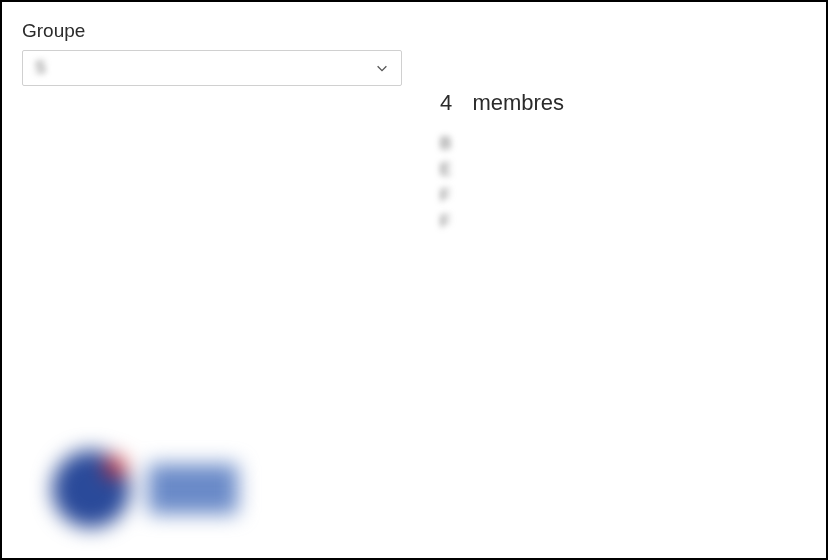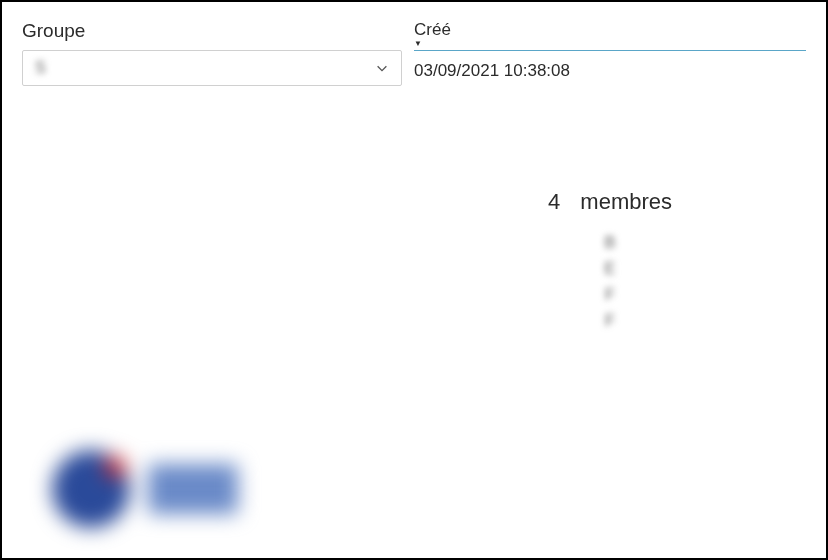--- a/index.html
+++ b/index.html
@@ -12,21 +12,21 @@
       background: #fff;
       width: 828px;
       height: 560px;
       border: 2px solid #000;
       position: relative;
       overflow: hidden;
     }
     .container {
       display: flex;
       padding: 18px 20px;
-      gap: 12px;
+      gap: 38px;
     }
     .left-col {
       flex: 0 0 380px;
     }
     .right-col {
       flex: 1;
     }
     .field-label {
       font-size: 19px;
       color: #2b2b2b;
@@ -83,22 +83,21 @@
       font-size: 8px;
       line-height: 8px;
       color: #2b2b2b;
     }
     .meta-value {
       font-size: 17px;
       color: #2b2b2b;
       padding-top: 10px;
     }
     .members-section {
-      margin-top: 108px;
-      text-align: center;
+      margin-top: 70px;
     }
     .members-title {
       font-size: 22px;
       color: #2b2b2b;
       font-weight: 400;
       margin-bottom: 18px;
     }
     .members-count {
       display: inline-block;
       margin-right: 14px;
@@ -158,27 +157,20 @@
       <span class="chevron">
         <svg viewBox="0 0 16 16">
             <polyline points="3,6 8,11 13,6"></polyline>
           </svg>
       </span>
     </div>
   </div>
 
   <div class="right-col">
     <div class="meta-row">
-      <div class="meta-cell">
-        <div class="meta-header">
-          <span>Créé</span>
-          <span class="sort-indicator">▼</span>
-        </div>
-        <div class="meta-value">03/09/2021 10:38:08</div>
-      </div>
     </div>
 
     <div class="members-section">
       <div class="members-title">
         <span class="members-count">4</span>
         <span>membres</span>
       </div>
       <div class="members-list">
         <div class="member-item">B</div>
         <div class="member-item">E</div>

